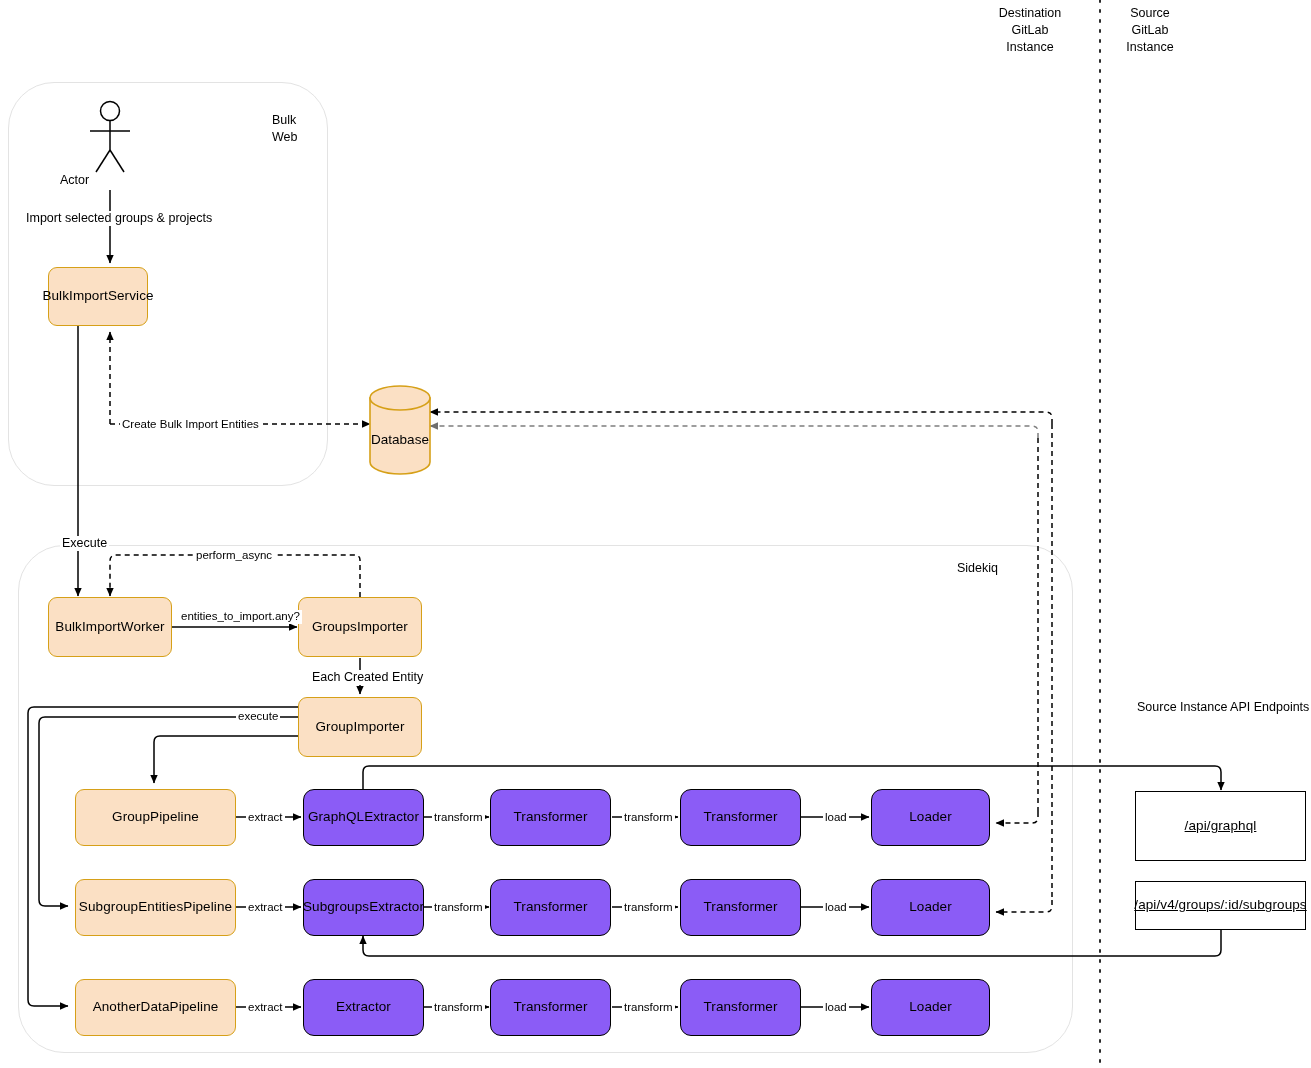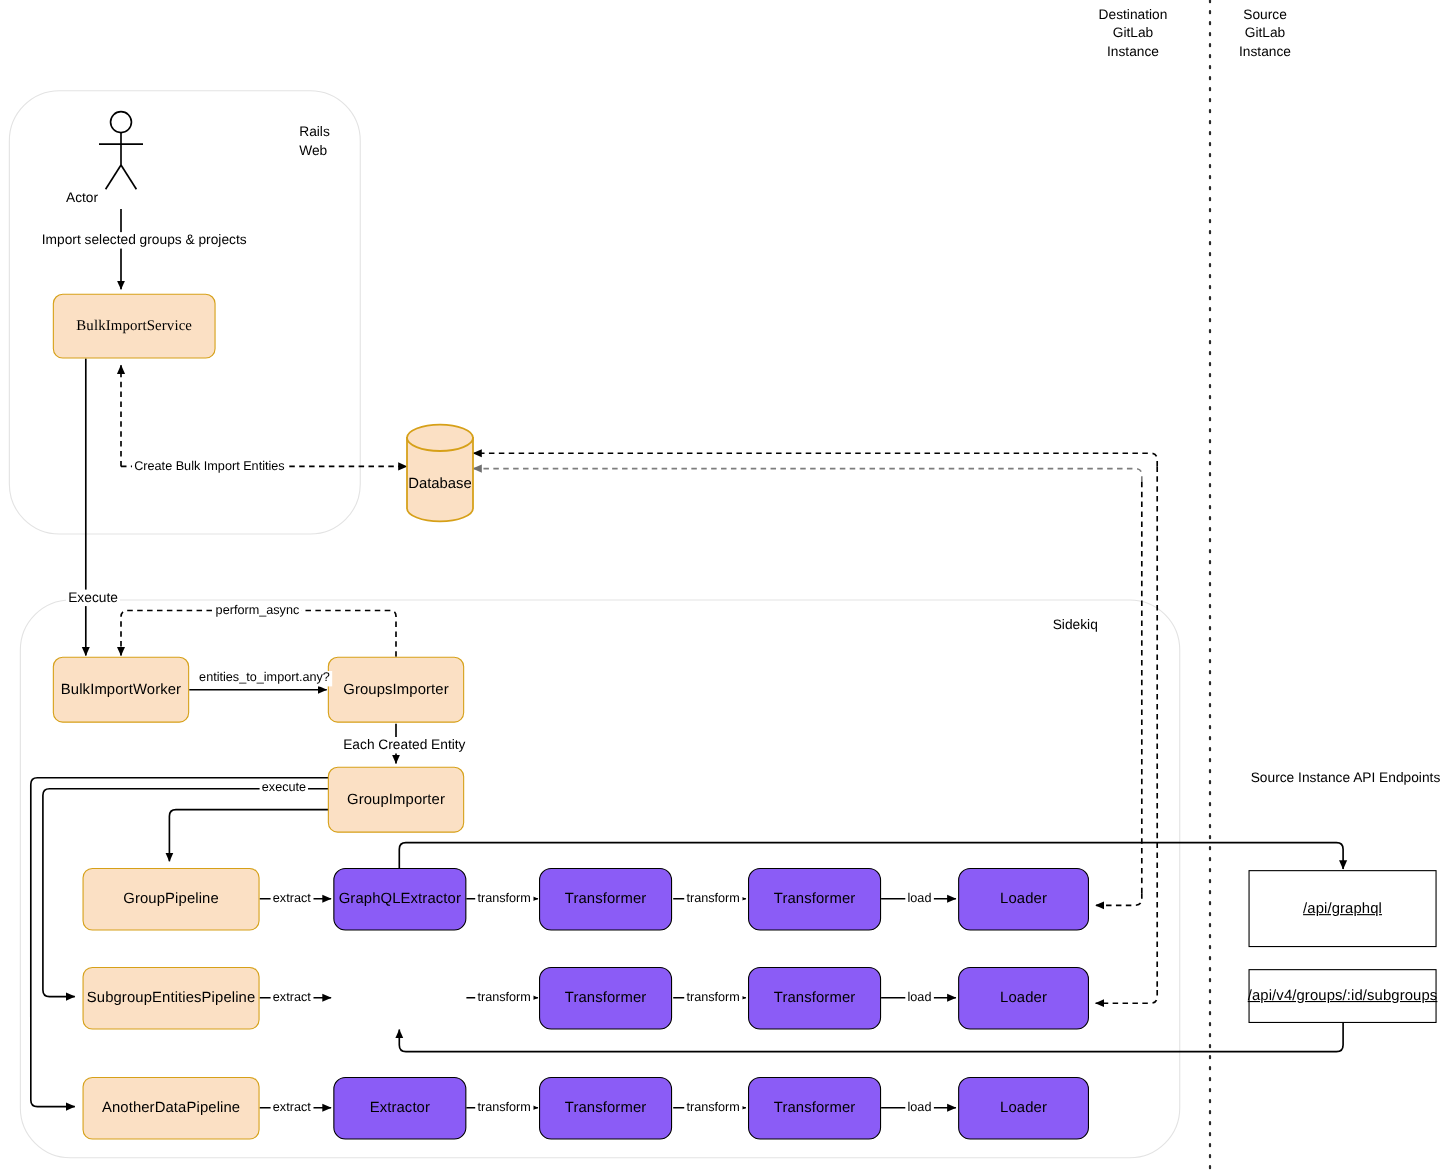--- a/index.html
+++ b/index.html
@@ -185,61 +185,62 @@
     </g>
   </svg>
 
   <div class="hdr-label" style="left:960px; top:5px; width:140px;">Destination
 GitLab
 Instance</div>
   <div class="hdr-label" style="left:1100px; top:5px; width:100px;">Source
 GitLab
 Instance</div>
 
-  <div class="zone-label" style="left:272px; top:112px;">Rails
+  <div class="zone-label" style="left:272px; top:112px;">Bulk
 Web</div>
   <div class="zone-label" style="left:957px; top:560px;">Sidekiq</div>
   <div class="api-title" style="left:1137px; top:700px;">Source Instance API Endpoints</div>
 
   <div class="actor-label" style="left:60px; top:173px; width:100px;">Actor</div>
 
-  <div class="node orange" style="left:48px; top:267px; width:148px; height:59px;font-family:Liberation Serif, serif;">BulkImportService</div>
+  <div class="node orange" style="left:48px; top:267px; width:100px; height:59px;">BulkImportService</div>
 
   <div class="db-label" style="left:350px; top:432px; width:100px;">Database</div>
 
   <div class="node orange" style="left:298px; top:597px; width:124px; height:60px;">GroupsImporter</div>
 
   <div class="node orange" style="left:48px; top:597px; width:124px; height:60px;">BulkImportWorker</div>
 
   <div class="node orange" style="left:298px; top:697px; width:124px; height:60px;">GroupImporter</div>
 
   <div class="node orange" style="left:75px; top:789px; width:161px; height:57px;">GroupPipeline</div>
 
   <div class="node orange" style="left:75px; top:879px; width:161px; height:57px;">SubgroupEntitiesPipeline</div>
 
   <div class="node orange" style="left:75px; top:979px; width:161px; height:57px;">AnotherDataPipeline</div>
 
   <div class="node plain" style="left:303px; top:789px; width:121px; height:57px;">GraphQLExtractor</div>
   <div class="node plain" style="left:490px; top:789px; width:121px; height:57px;">Transformer</div>
   <div class="node plain" style="left:680px; top:789px; width:121px; height:57px;">Transformer</div>
   <div class="node plain" style="left:871px; top:789px; width:119px; height:57px;">Loader</div>
 
+  <div class="node plain" style="left:303px; top:879px; width:121px; height:57px;">SubgroupsExtractor</div>
   <div class="node plain" style="left:490px; top:879px; width:121px; height:57px;">Transformer</div>
   <div class="node plain" style="left:680px; top:879px; width:121px; height:57px;">Transformer</div>
   <div class="node plain" style="left:871px; top:879px; width:119px; height:57px;">Loader</div>
 
   <div class="node plain" style="left:303px; top:979px; width:121px; height:57px;">Extractor</div>
   <div class="node plain" style="left:490px; top:979px; width:121px; height:57px;">Transformer</div>
   <div class="node plain" style="left:680px; top:979px; width:121px; height:57px;">Transformer</div>
   <div class="node plain" style="left:871px; top:979px; width:119px; height:57px;">Loader</div>
 
   <div class="node square" style="left:1135px; top:791px; width:171px; height:70px;">/api/graphql</div>
   <div class="node square" style="left:1135px; top:881px; width:171px; height:49px;">/api/v4/groups/:id/subgroups</div>
 
-  <div class="edge-label big" style="left:24px; top:211px;margin-left:12px;">Import selected groups &amp; projects</div>
+  <div class="edge-label big" style="left:24px; top:211px;">Import selected groups &amp; projects</div>
 
   <div class="edge-label" style="left:120px; top:418px;">Create Bulk Import Entities</div>
 
   <div class="edge-label big" style="left:60px; top:536px;">Execute</div>
 
   <div class="edge-label" style="left:194px; top:549px;">perform_async</div>
 
   <div class="edge-label" style="left:179px; top:610px;">entities_to_import.any?</div>
 
   <div class="edge-label big" style="left:310px; top:670px;">Each Created Entity</div>

